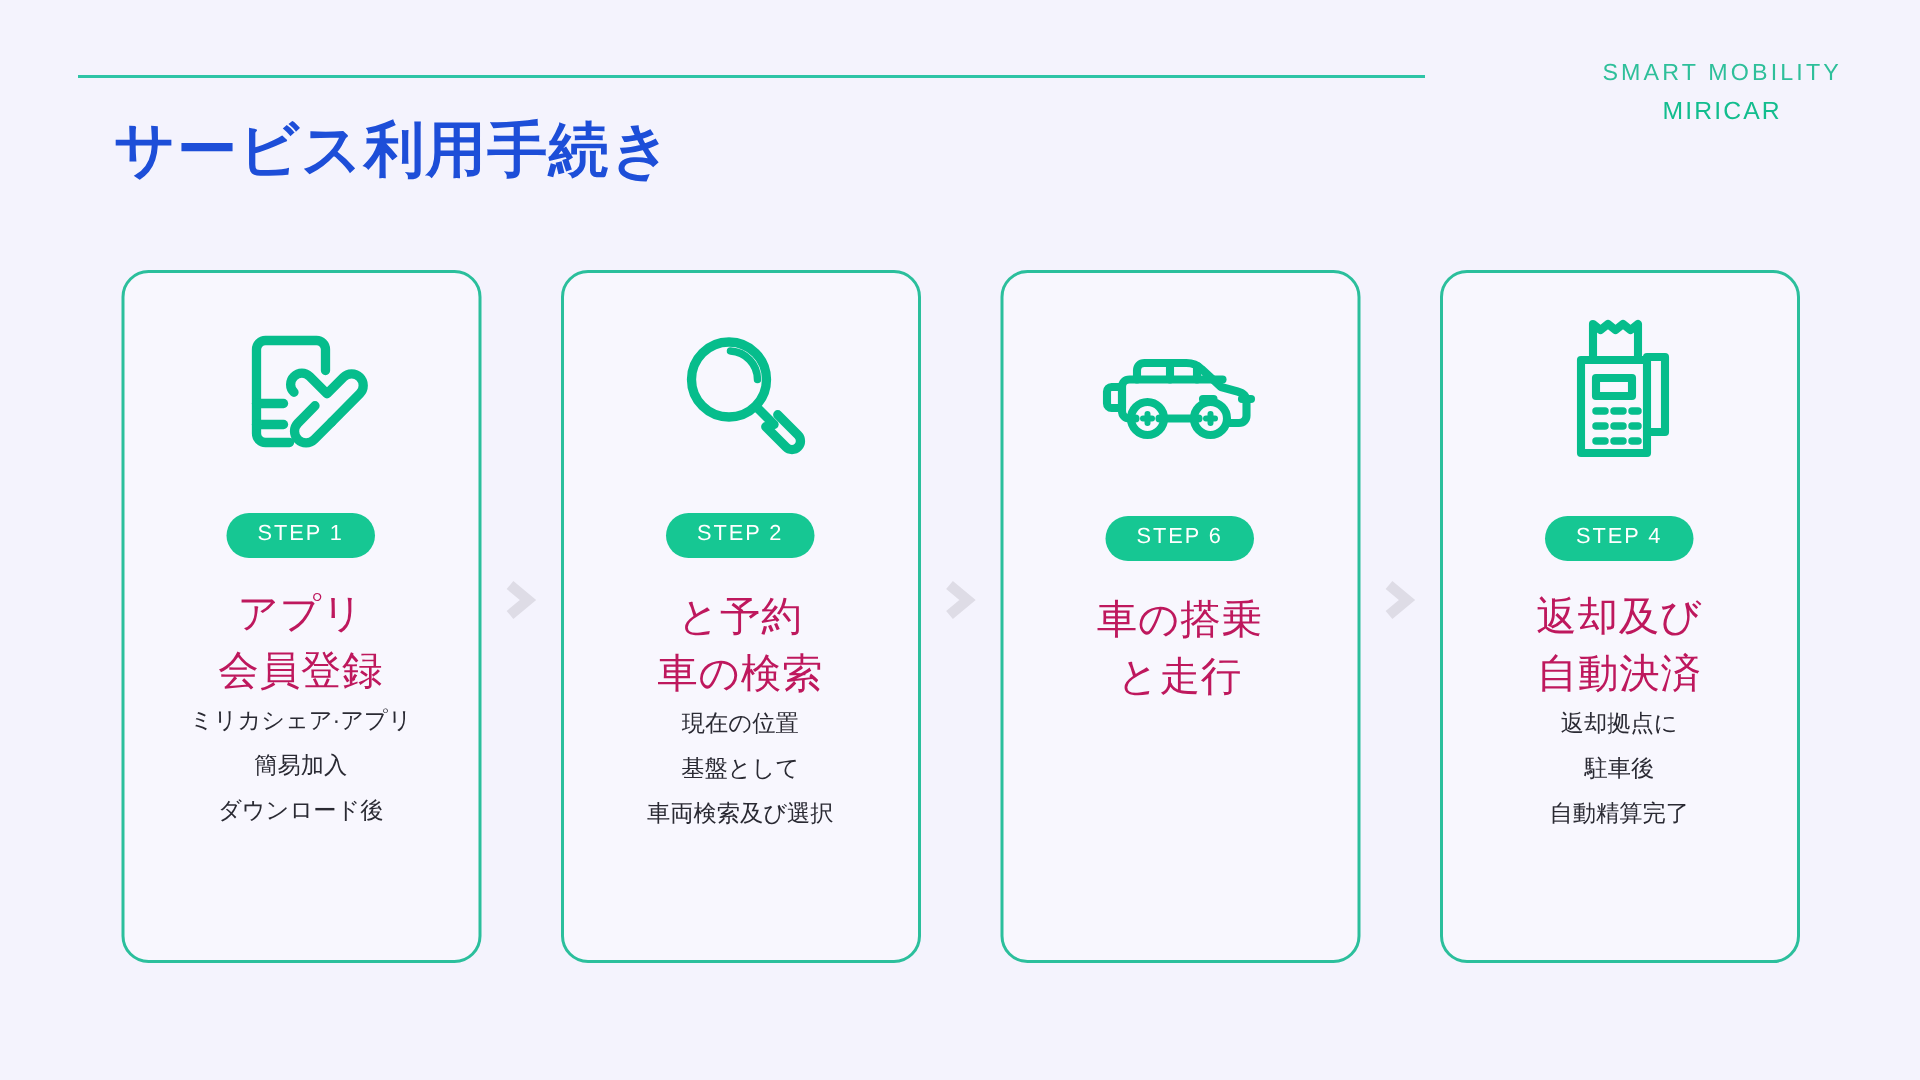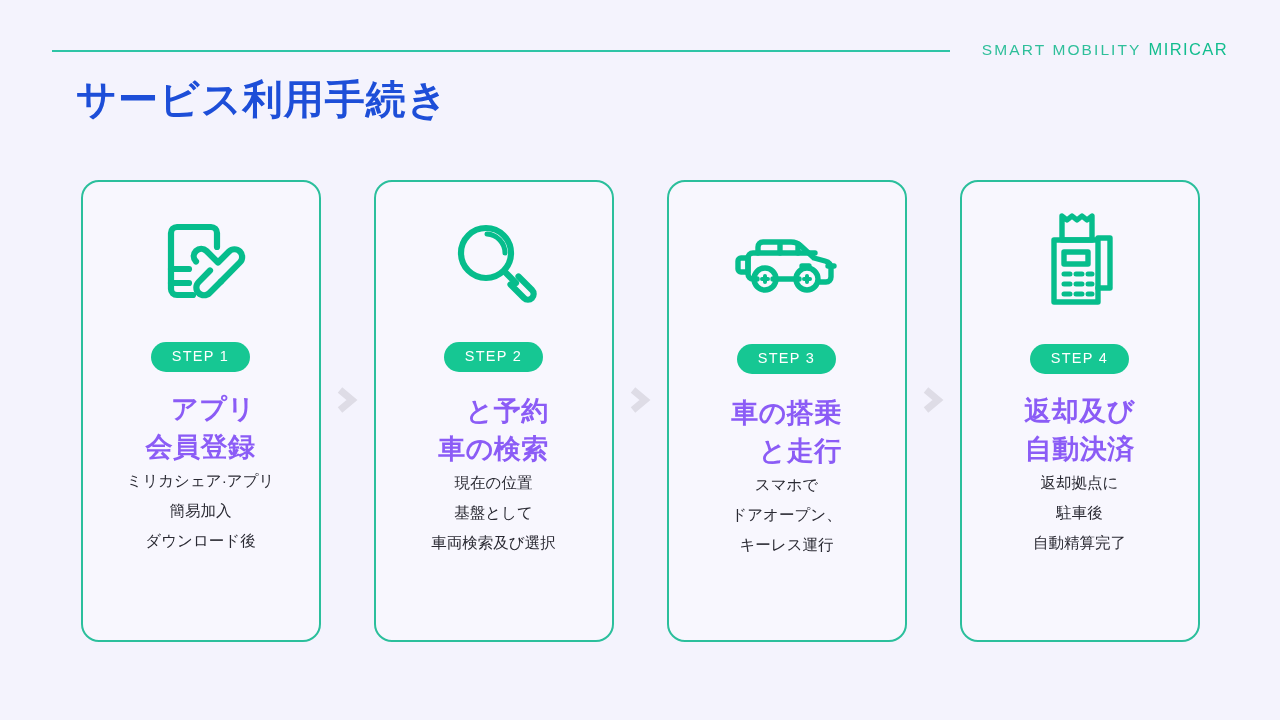--- a/index.html
+++ b/index.html
@@ -20,20 +20,21 @@
     position:absolute;
     left:52px; top:50px;
     width:898px; height:2px;
     background:#2ec4a6;
   }
   .brand {
     position:absolute;
     right:52px; top:40px;
     display:flex; align-items:center; gap:7px;
     white-space:nowrap;
+    flex-direction:column;
   }
   .brand-light {
     font-size:15.5px;
     letter-spacing:2.1px;
     font-weight:400;
     color:#2ebf9a;
   }
   .brand-bold {
     font-size:16.5px;
     letter-spacing:1.4px;
@@ -99,24 +100,24 @@
     letter-spacing:1.3px;
     font-weight:400;
     border-radius:999px;
     padding:7px 21px 8px;
     line-height:1;
     margin-top:2px;
   }
   .card-title {
     margin-top:18px;
     font-size:27px;
-    font-weight:bold;
+    font-weight:normal;
     line-height:1.42;
-    text-align:right;
-    color:#8b5cf6;
+    text-align:center;
+    color:#be185d;
     letter-spacing:0.5px;
   }
   .card-desc {
     font-size:15.5px;
     line-height:1.93;
     text-align:center;
     color:#2a2a33;
     font-weight:400;
   }
   
@@ -206,29 +207,24 @@
         <path d="M48 30v9"></path>
         <path d="M66 30v9"></path>
         <path d="M70 52h7"></path>
         <path d="M96 52h6"></path>
         <circle cx="33" cy="65" r="11"></circle>
         <circle cx="75" cy="65" r="11"></circle>
         <path d="M33 62v6M30 65h6" stroke-width="4"></path>
         <path d="M75 62v6M72 65h6" stroke-width="4"></path>
       </svg>
     </div>
-    <div class="badge">STEP 3</div>
+    <div class="badge">STEP 6</div>
     <div class="card-title">
       <div>車の搭乗</div>
       <div>と走行</div>
-    </div>
-    <div class="card-desc">
-      <div>スマホで</div>
-      <div>ドアオープン、</div>
-      <div>キーレス運行</div>
     </div>
   </div>
 
   <div class="arrow">
     <svg width="26" height="30" viewBox="0 0 26 30" fill="none" stroke="#dedce6" stroke-width="7" stroke-linecap="butt" stroke-linejoin="miter">
       <path d="M6 5 L18 15 L6 25"></path>
     </svg>
   </div>
 
   <div class="card c4">

